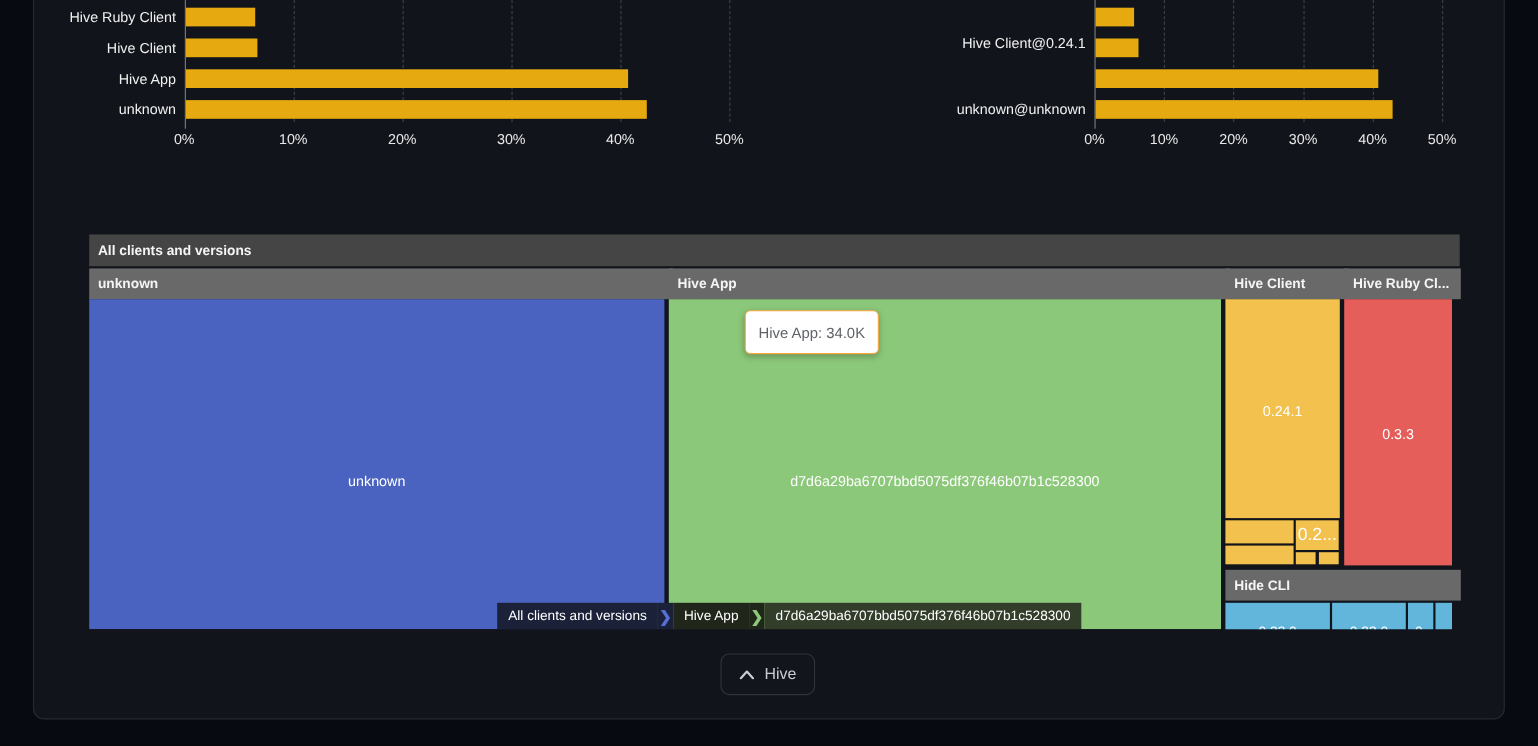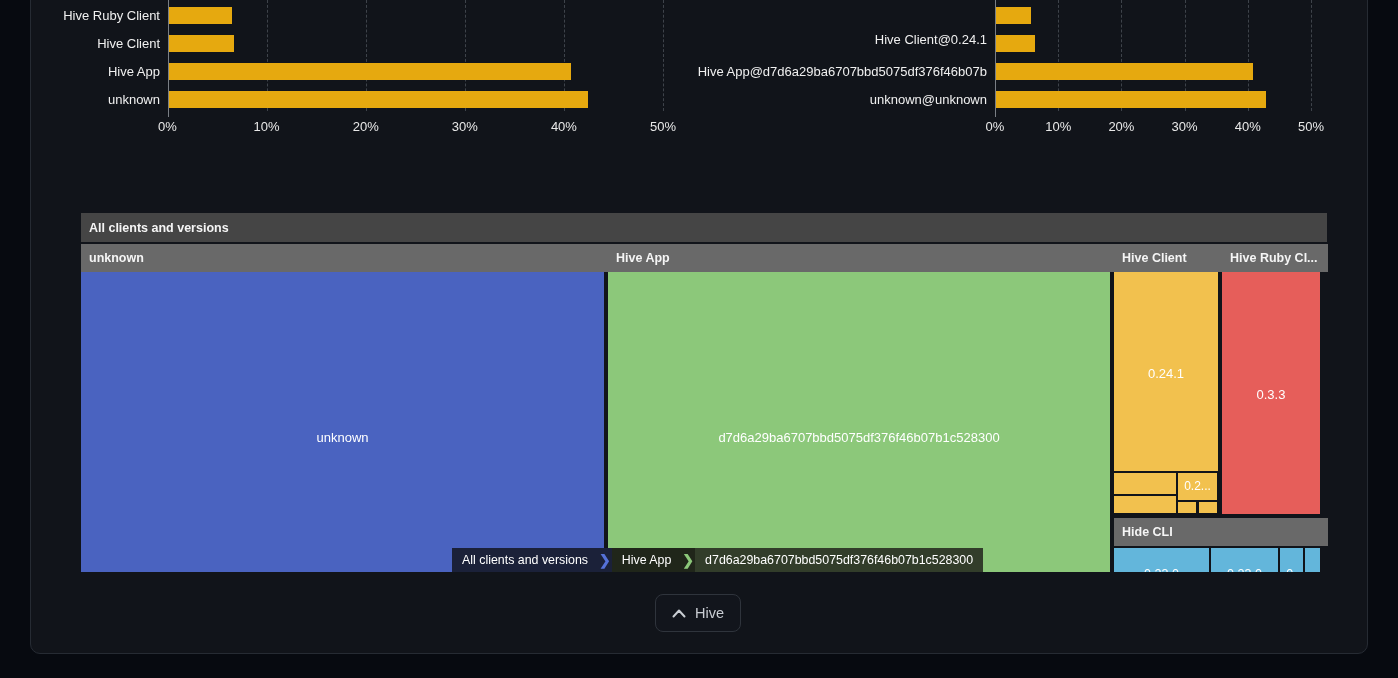--- a/index.html
+++ b/index.html
@@ -69,54 +69,54 @@
       <div class="gridline" style="left: 1311px; height: 111px;"></div>
       <div class="tick" style="left: 967px; top: 119px;">0%</div>
       <div class="tick" style="left: 1030.2px; top: 119px;">10%</div>
       <div class="tick" style="left: 1093.4px; top: 119px;">20%</div>
       <div class="tick" style="left: 1156.6px; top: 119px;">30%</div>
       <div class="tick" style="left: 1219.8px; top: 119px;">40%</div>
       <div class="tick" style="left: 1283px; top: 119px;">50%</div>
       <div class="cat-label" style="left: 657px; top: 7px; margin-top: 24px;">Hive Client@0.24.1</div>
       <div class="bar" style="left: 996px; top: 7px; width: 35.392px; background: rgb(230, 169, 15);"></div>
       <div class="bar" style="left: 996px; top: 35px; width: 39.184px; background: rgb(230, 169, 15);"></div>
-      <div class="cat-label" style="left: 657px; top: 63px;">Hive App@d7d6a29ba6707bbd5075df376f46b07b</div>
       <div class="bar" style="left: 996px; top: 63px; width: 257.224px; background: rgb(230, 169, 15);"></div>
       <div class="cat-label" style="left: 657px; top: 91px;">unknown@unknown</div>
       <div class="bar" style="left: 996px; top: 91px; width: 269.864px; background: rgb(230, 169, 15);"></div>
     </div>
 
   <div class="treemap" id="treemap">
       <div class="tm-cell tm-header" style="left: 0px; top: 0px; width: 1238px; height: 29px; background: rgb(69, 69, 69);">All clients and versions</div>
       <div class="tm-cell tm-header" style="left: 0px; top: 31px; width: 523px; height: 28px; background: rgb(105, 105, 105);">unknown</div>
       <div class="tm-cell" style="left: 0px; top: 59px; width: 523px; height: 300px; background: rgb(74, 99, 192);"></div>
       <div class="tm-label" style="left: 0px; top: 216px; width: 523px;">unknown</div>
       <div class="tm-cell tm-header" style="left: 527px; top: 31px; width: 502px; height: 28px; background: rgb(105, 105, 105);">Hive App</div>
       <div class="tm-cell" style="left: 527px; top: 59px; width: 502px; height: 300px; background: rgb(140, 200, 122);"></div>
       <div class="tm-label" style="left: 527px; top: 216px; width: 502px;">d7d6a29ba6707bbd5075df376f46b07b1c528300</div>
       <div class="tm-cell tm-header" style="left: 1033px; top: 31px; width: 104px; height: 28px; background: rgb(105, 105, 105);">Hive Client</div>
       <div class="tm-cell" style="left: 1033px; top: 59px; width: 104px; height: 199px; background: rgb(242, 193, 78);"></div>
       <div class="tm-label" style="left: 1033px; top: 152px; width: 104px;">0.24.1</div>
       <div class="tm-cell" style="left: 1033px; top: 260px; width: 62px; height: 21px; background: rgb(242, 193, 78);"></div>
       <div class="tm-cell" style="left: 1097px; top: 260px; width: 39px; height: 27px; background: rgb(242, 193, 78);"></div>
-      <div class="tm-label" style="left: 1097px; top: 265px; width: 39px; font-size: 12px;">0.2...</div>
+      <div class="tm-label" style="left: 1097px; top: 265px; width: 39px; font-size: 16px;">0.2...</div>
       <div class="tm-cell" style="left: 1033px; top: 283px; width: 62px; height: 17px; background: rgb(242, 193, 78);"></div>
       <div class="tm-cell" style="left: 1097px; top: 289px; width: 18px; height: 11px; background: rgb(242, 193, 78);"></div>
       <div class="tm-cell" style="left: 1118px; top: 289px; width: 18px; height: 11px; background: rgb(242, 193, 78);"></div>
       <div class="tm-cell tm-header" style="left: 1141px; top: 31px; width: 98px; height: 28px; background: rgb(105, 105, 105);">Hive Ruby Cl...</div>
       <div class="tm-cell" style="left: 1141px; top: 59px; width: 98px; height: 242px; background: rgb(230, 94, 90);"></div>
       <div class="tm-label" style="left: 1141px; top: 173px; width: 98px;">0.3.3</div>
       <div class="tm-cell tm-header" style="left: 1033px; top: 305px; width: 206px; height: 28px; background: rgb(105, 105, 105);">Hide CLI</div>
       <div class="tm-cell" style="left: 1033px; top: 335px; width: 95px; height: 29px; background: rgb(99, 182, 219);"></div>
       <div class="tm-label" style="left: 1033px; top: 353px; width: 95px; font-size: 12.5px;">0.23.0</div>
       <div class="tm-cell" style="left: 1130px; top: 335px; width: 67px; height: 29px; background: rgb(99, 182, 219);"></div>
       <div class="tm-label" style="left: 1130px; top: 353px; width: 67px; font-size: 12.5px;">0.23.0</div>
       <div class="tm-cell" style="left: 1199px; top: 335px; width: 23px; height: 29px; background: rgb(99, 182, 219);"></div>
       <div class="tm-label" style="left: 1199px; top: 353px; width: 23px; font-size: 12.5px;">0.</div>
       <div class="tm-cell" style="left: 1224px; top: 335px; width: 15px; height: 29px; background: rgb(99, 182, 219);"></div>
+      <div class="tooltip">Hive App: 34.0K</div>
       <div class="breadcrumb">
         <div class="bc-item" style="background: rgb(27, 33, 57);">All clients and versions</div>
         <div class="bc-sep" style="color: rgb(85, 113, 216); background: rgb(27, 33, 57);">❯</div>
         <div class="bc-item" style="background: rgb(32, 38, 26);">Hive App</div>
         <div class="bc-sep" style="color: rgb(140, 200, 122); background: rgb(32, 38, 26);">❯</div>
         <div class="bc-item" style="background: rgb(50, 61, 42);">d7d6a29ba6707bbd5075df376f46b07b1c528300</div>
       </div>
     </div>
 
   <button class="hide-btn">

